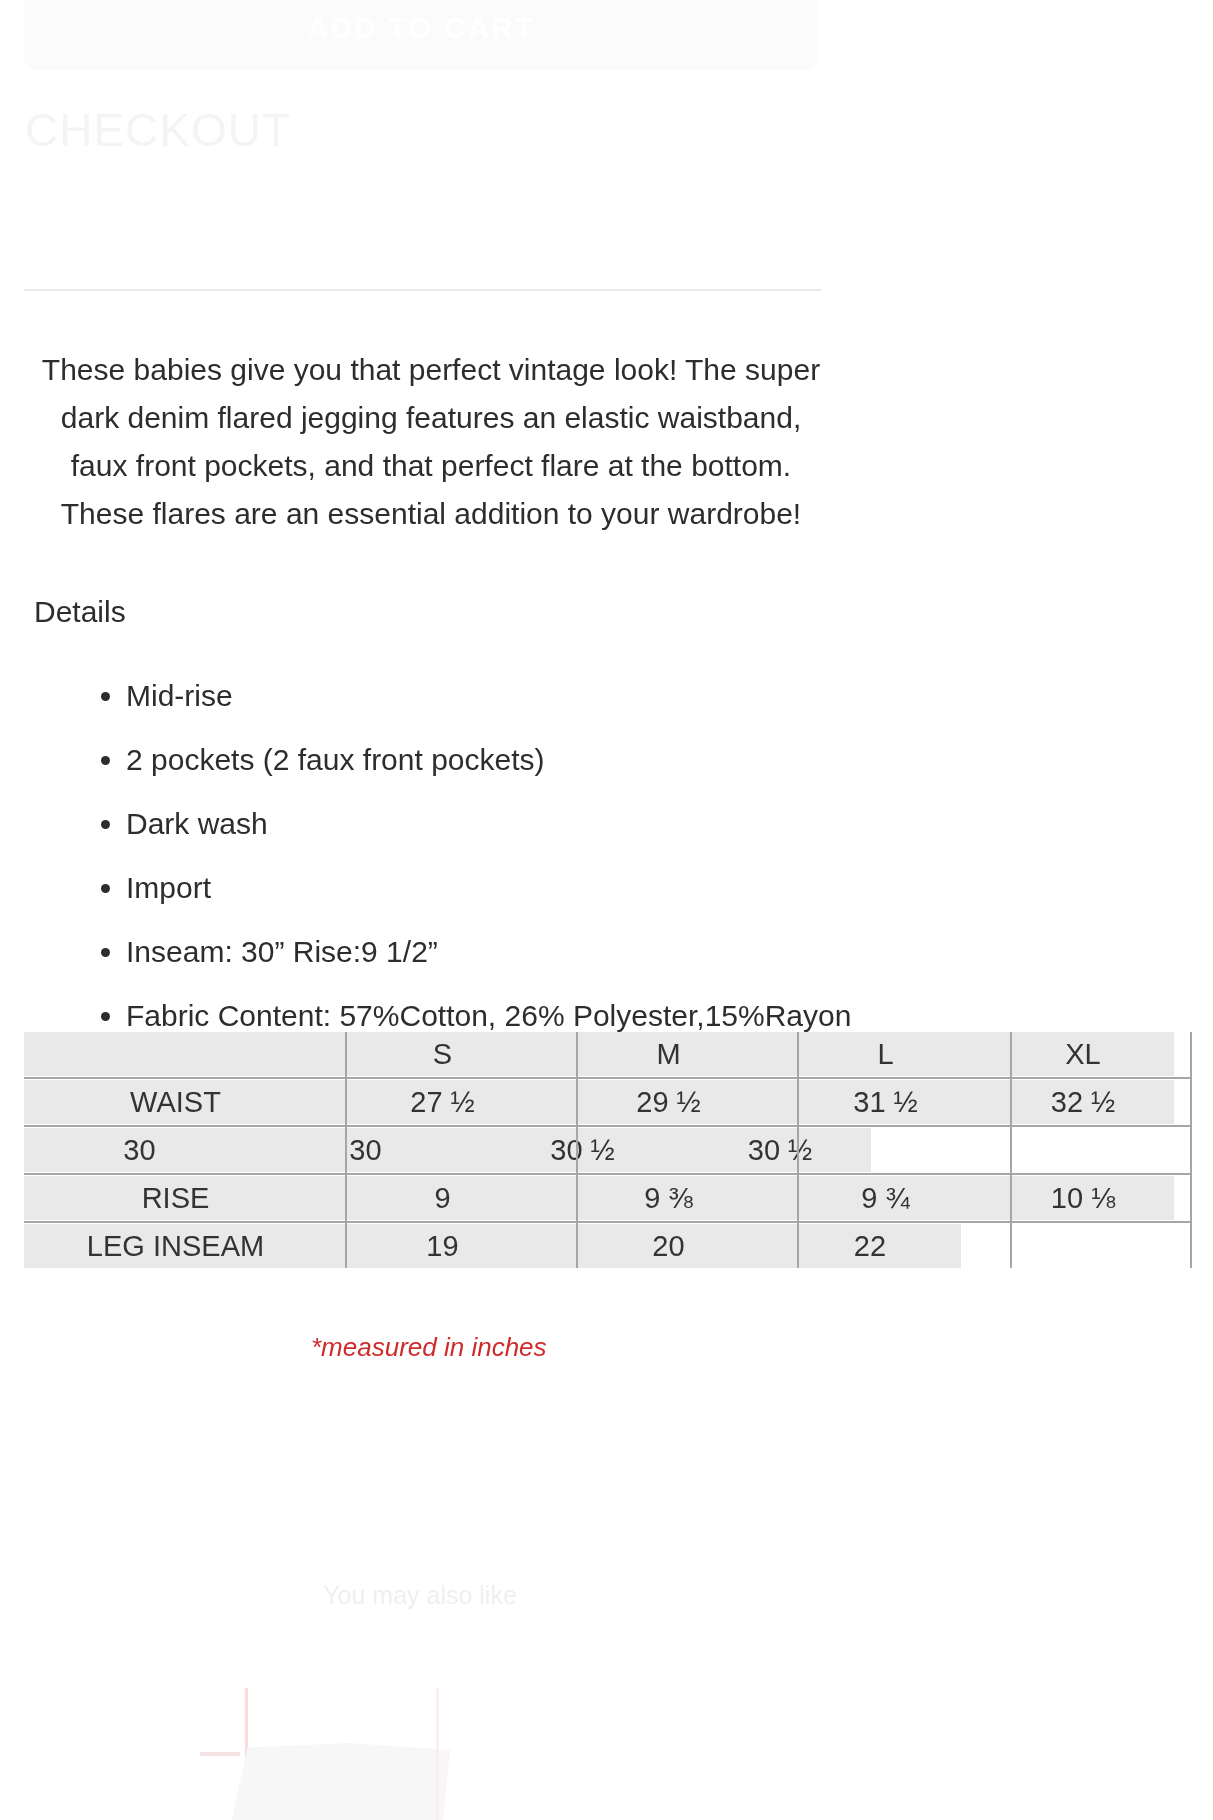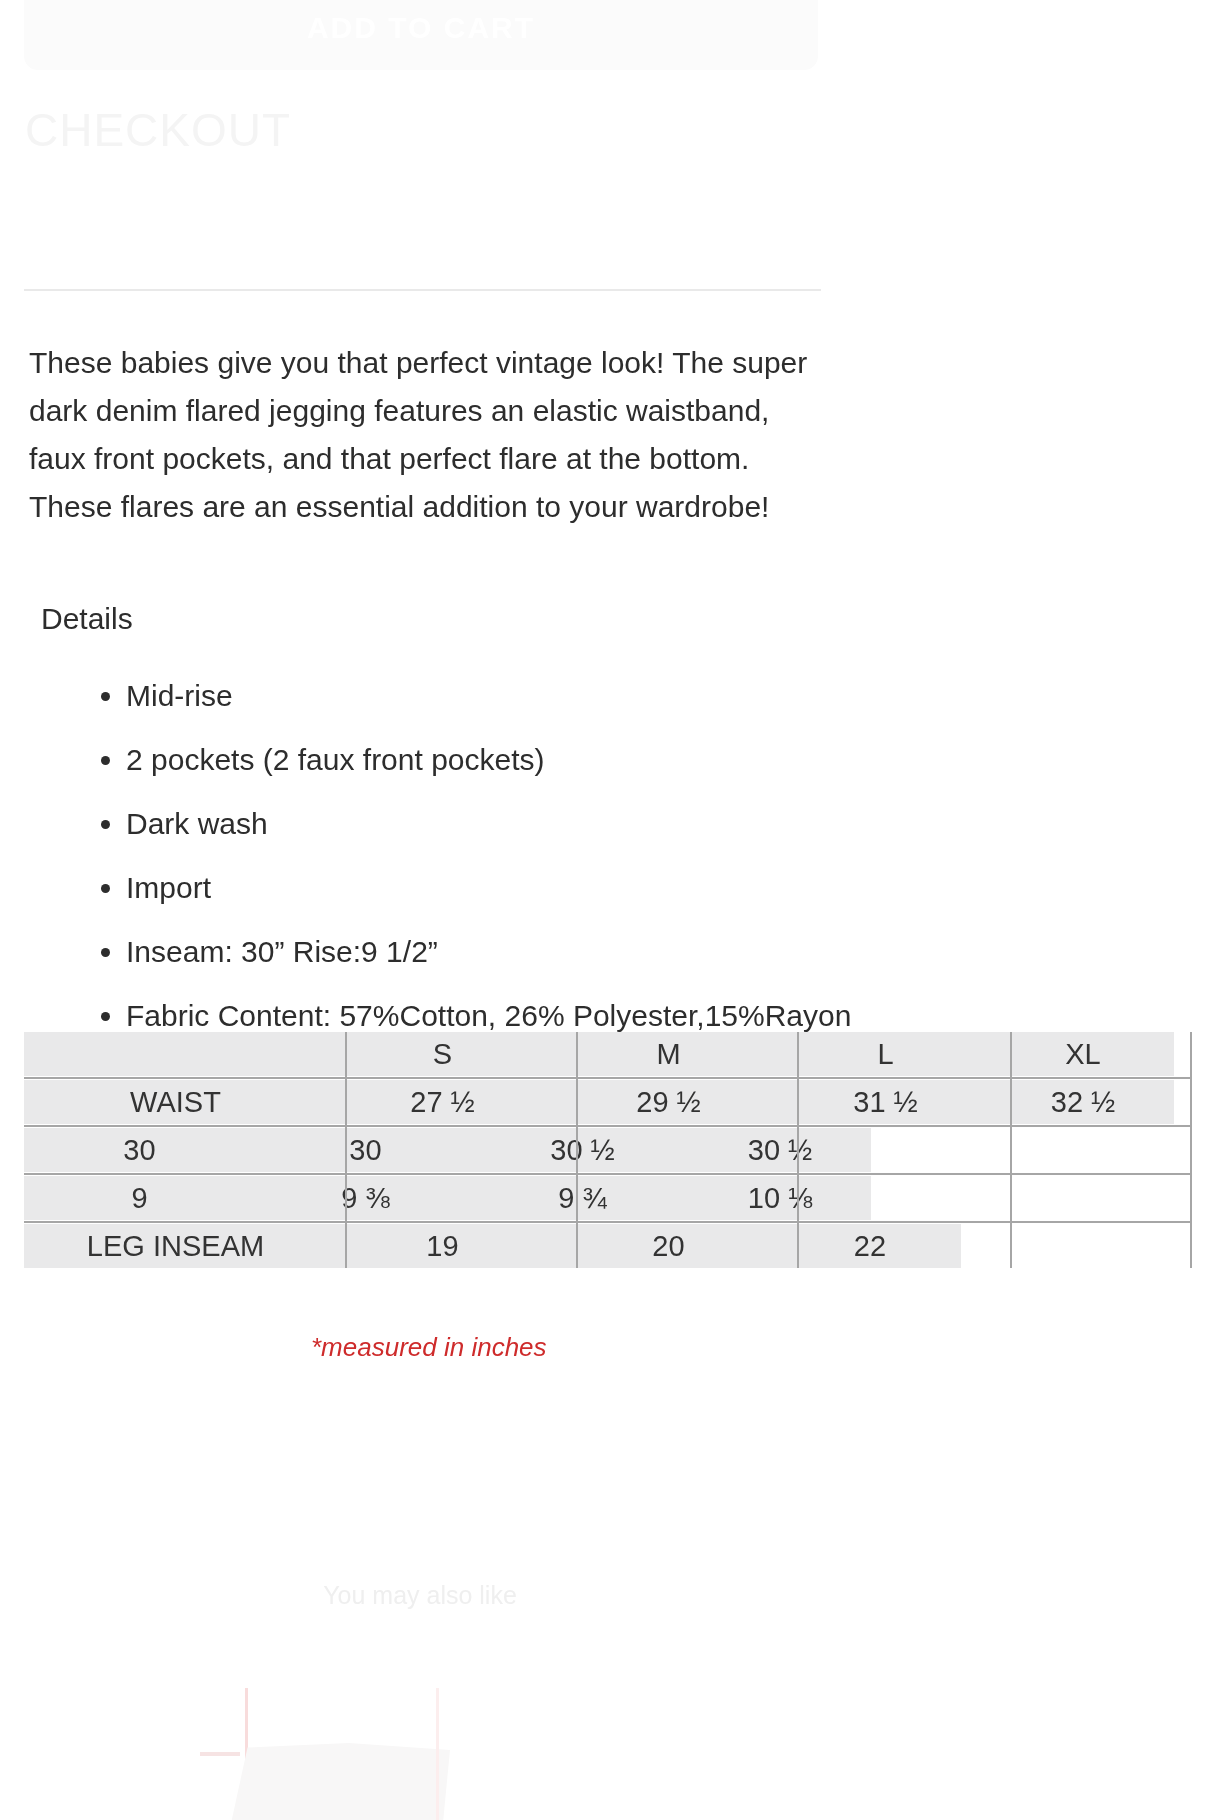--- a/index.html
+++ b/index.html
@@ -24,24 +24,24 @@
     position:absolute;left:25px;top:103px;
     font-size:46px;letter-spacing:1px;color:#f4f4f4;
   }
   
   .divider{
     position:absolute;left:24px;top:289px;width:797px;height:2px;background:#e9e9e9;
   }
   
   .description{
     position:absolute;left:25px;top:335px;width:790px;
-    font-size:30px;line-height:48px;color:#2d2d2d;margin:4px;
+    font-size:30px;line-height:48px;color:#2d2d2d;margin:11px;text-align:center;
   }
   .details-heading{
-    position:absolute;left:25px;top:586px;margin:16px;
+    position:absolute;left:25px;top:586px;margin:9px;
     font-size:30px;font-weight:normal;color:#2d2d2d;
   }
   .details-list{
     position:absolute;left:25px;top:656px;width:760px;
     margin:0;padding:0 0 0 85px;
     font-size:30px;line-height:48px;color:#2d2d2d;
   }
   .details-list li{margin:16px;padding:0;}
   
   .size-table{
@@ -145,20 +145,21 @@
       <div class="t-cell c1">30</div>
       <div class="t-cell c2">30</div>
       <div class="t-cell c3">30 ½</div>
       <div class="t-cell c4">30 ½</div>
     </div>
     <div class="t-gap">
         <div class="t-hline"></div>
       </div>
 
     <div class="t-row">
+      <div class="t-cell c0">RISE</div>
       <div class="t-cell c1">9</div>
       <div class="t-cell c2">9 ⅜</div>
       <div class="t-cell c3">9 ¾</div>
       <div class="t-cell c4">10 ⅛</div>
     </div>
     <div class="t-gap">
         <div class="t-hline"></div>
       </div>
 
     <div class="t-row">

